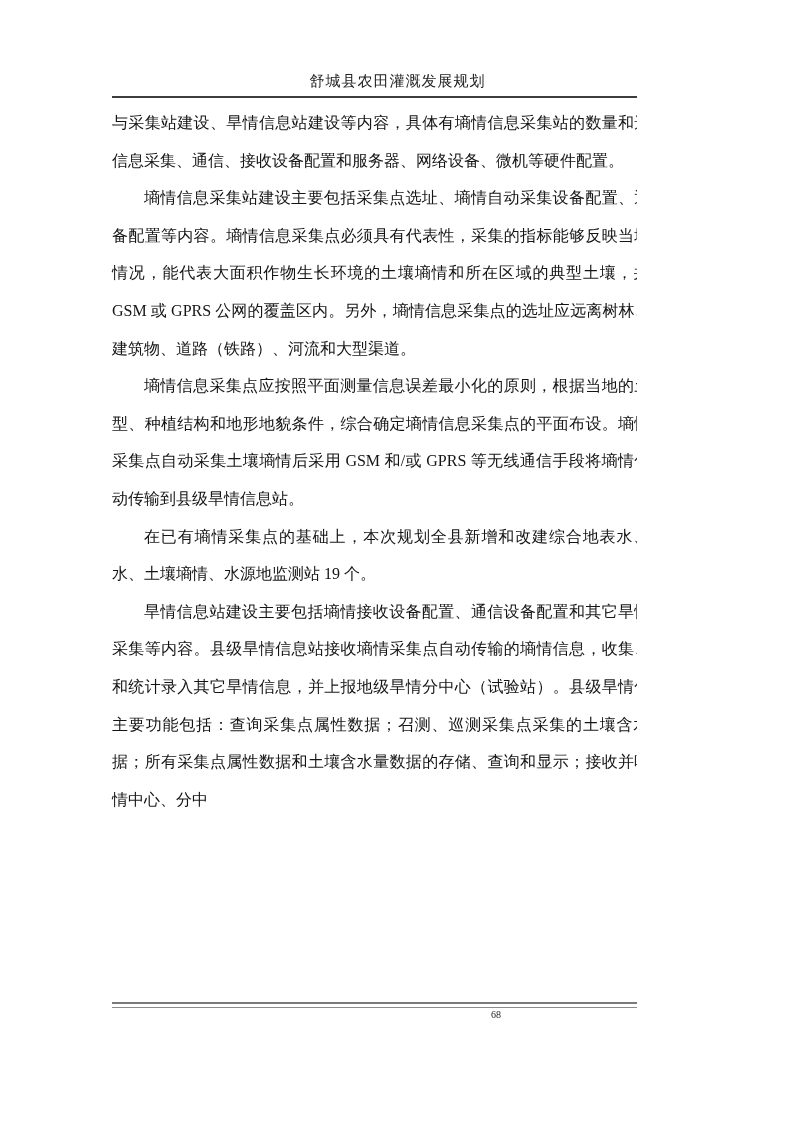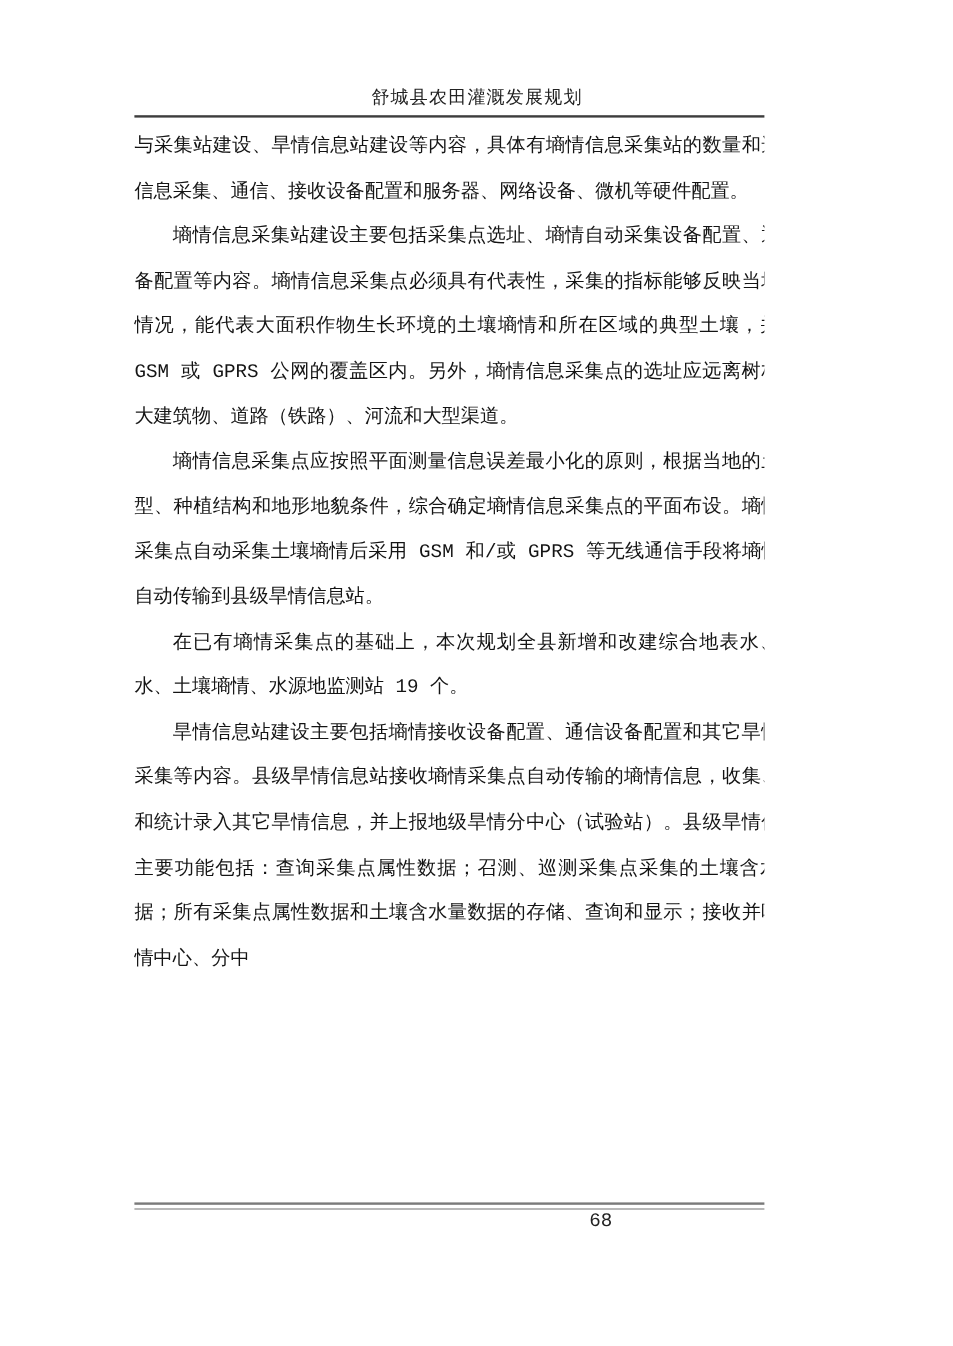--- a/index.html
+++ b/index.html
@@ -6,21 +6,21 @@
     margin: 0;
     padding: 0;
     background: #ffffff;
   }
   .page {
     position: relative;
     width: 637px;
     height: 1122px;
     background: #ffffff;
     overflow: hidden;
-    font-family: Liberation Mono, monospace;
+    font-family: Liberation Serif, serif;
     color: #1a1a1a;
   }
   .header-title {
     position: absolute;
     top: 72px;
     left: 112px;
     width: 571px;
     text-align: center;
     font-size: 15px;
     letter-spacing: 1px;
@@ -65,21 +65,21 @@
     position: absolute;
     top: 1009px;
     left: 113px;
     font-size: 13.5px;
     color: #222222;
   }
   .footer-page {
     position: absolute;
     top: 1009px;
     left: 491px;
-    font-size: 16px;
+    font-size: 10px;
     color: #222222;
   }
 </style>
 </head>
 <body>
 
 <div class="page">
 
   <div class="header-title">舒城县农田灌溉发展规划</div>
 

